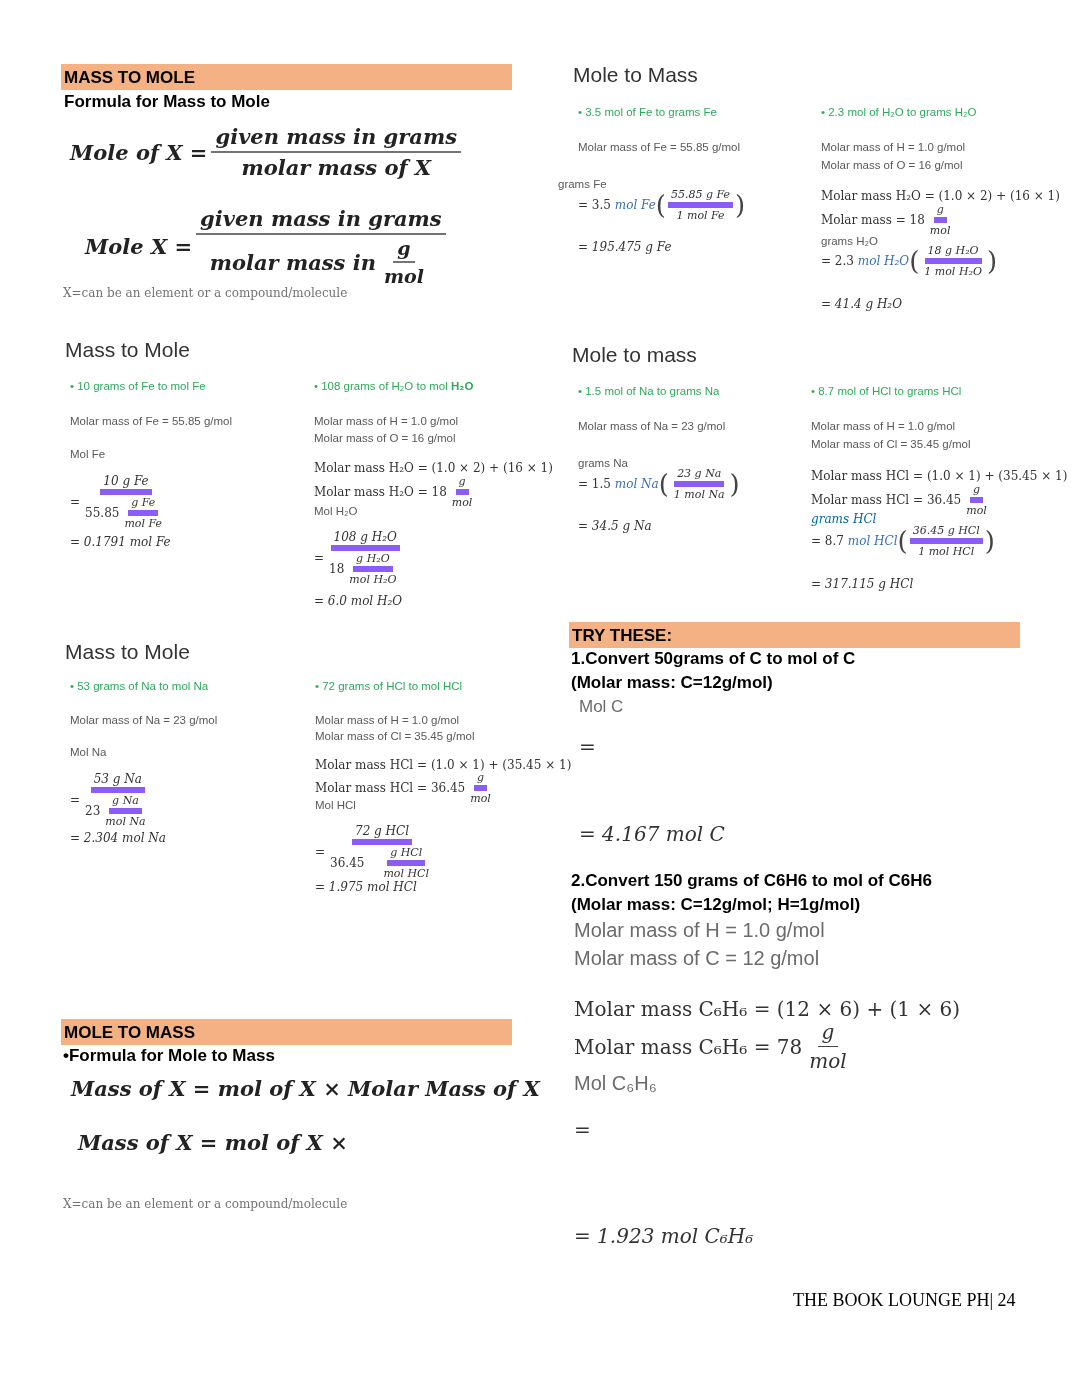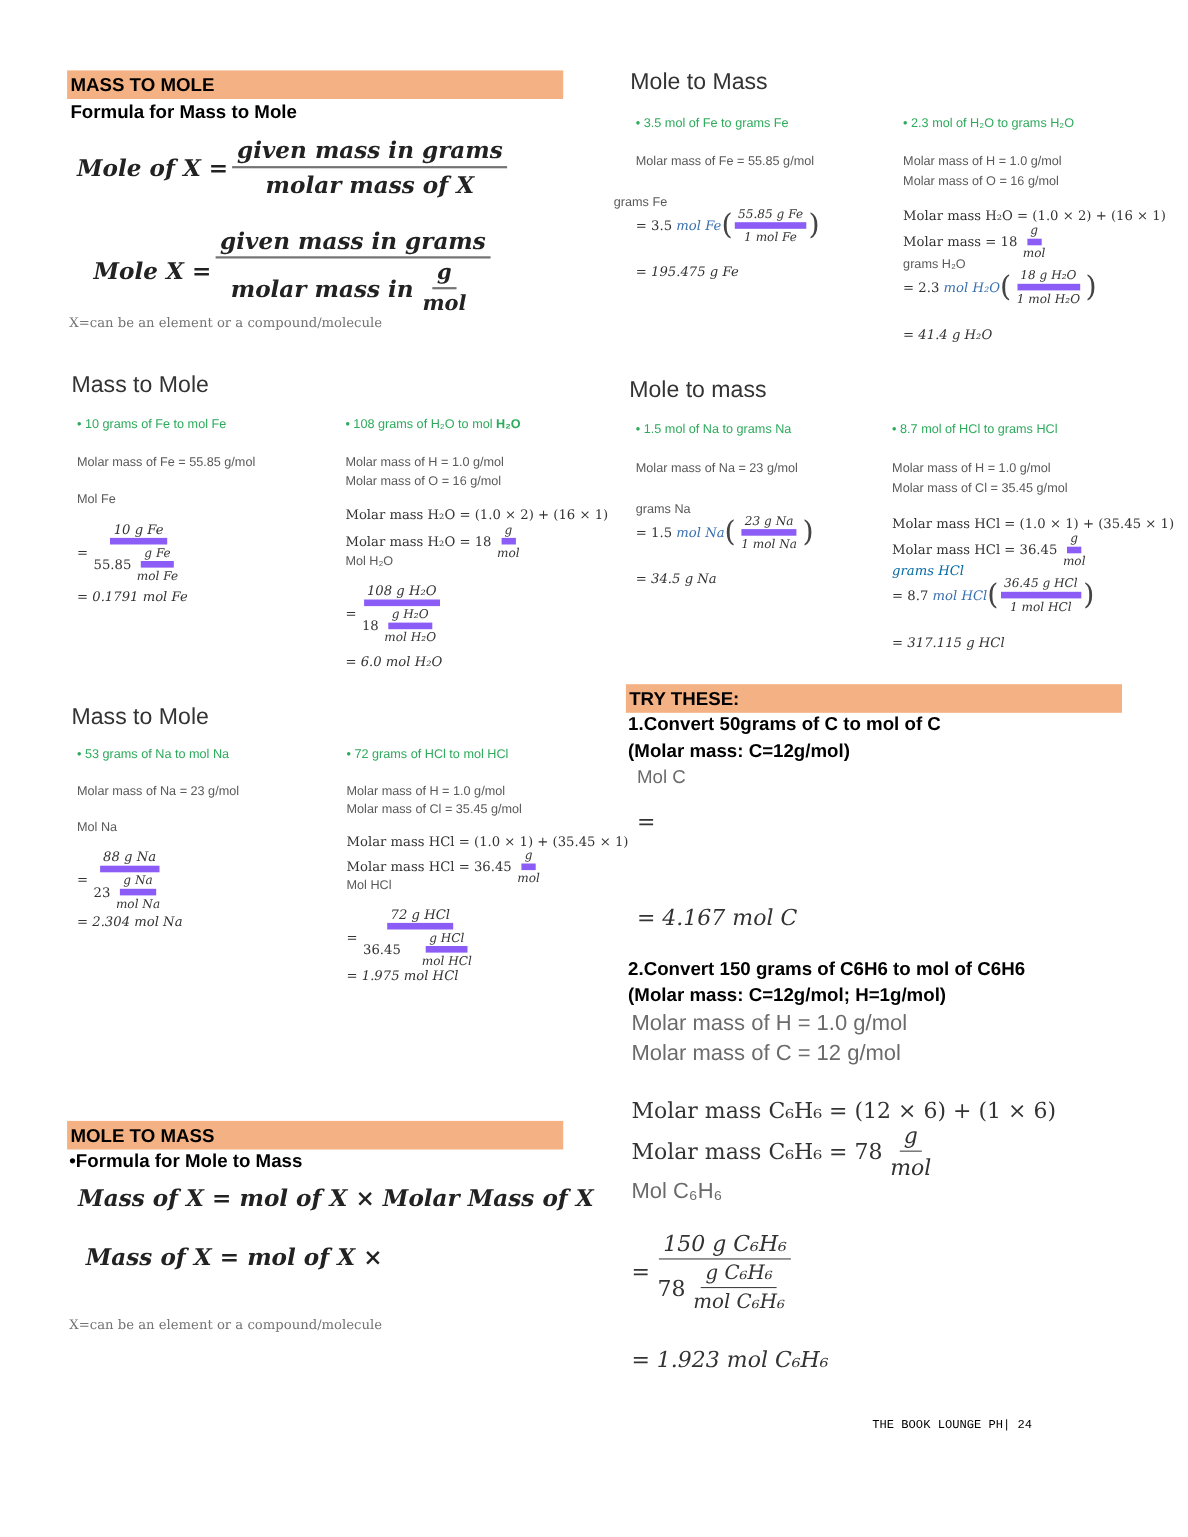--- a/index.html
+++ b/index.html
@@ -23,21 +23,21 @@
   .sfrac .den { padding: 1px 3px 0 3px; }
   .paren { font-size: 26px; font-style: normal; font-weight: 200; line-height: 1; color: #444; }
   .strike { color: #3a70b0; }
 
   .big-gray { position: absolute; font-family: "Liberation Sans", sans-serif; font-size: 20px; color: #6b6b6b; white-space: nowrap; line-height: 29px; }
   .big-eq { position: absolute; font-family: "DejaVu Serif", serif; font-size: 20px; color: #333; white-space: nowrap; display: flex; align-items: center; }
   .big-eq i { font-style: italic; }
   .bfrac { display: inline-flex; flex-direction: column; align-items: center; vertical-align: middle; margin: 0 3px; }
   .bfrac .num { padding: 0 4px 2px 4px; border-bottom: 1.5px solid #444; }
   .bfrac .den { padding: 2px 4px 0 4px; }
-  .footer { position: absolute; font-family: Liberation Mono, monospace; font-size: 11px; color: #000; white-space: nowrap; }
+  .footer { position: absolute; font-family: Liberation Serif, serif; font-size: 18px; color: #000; white-space: nowrap; }
 </style>
 </head>
 <body>
 
 <div class="banner" style="left:61px; top:64px; width:451px;">MASS TO MOLE</div>
 <div class="subhead" style="left:64px; top:92px;">Formula for Mass to Mole</div>
 
 <div class="bigmath" style="left:70px; top:124px;">
   <span>Mole of X =</span>
   <span class="frac">
@@ -207,21 +207,21 @@
   </div>
 
 <div class="slide-title" style="left:65px; top:640px;">Mass to Mole</div>
 
 <div class="bullet" style="left:70px; top:680px;">• 53 grams of Na to mol Na</div>
 <div class="gray" style="left:70px; top:712px;">Molar mass of Na = 23 g/mol</div>
 <div class="gray" style="left:70px; top:744px;">Mol Na</div>
 <div class="eq" style="left:70px; top:772px;">
   <span>=</span>
   <span class="sfrac" style="font-size:12px;">
-    <i class="num">88 g Na</i>
+    <i class="num">53 g Na</i>
     <span class="den" style="display:flex;align-items:center;">
       <span>23</span>
       <span class="sfrac">
         <i class="num">g Na</i>
         <i class="den">mol Na</i>
       </span>
     </span>
   </span>
 </div>
 <div class="eq" style="left:70px; top:831px;">
@@ -284,28 +284,18 @@
 <div class="big-eq" style="left:574px; top:1020px;">
   <span>Molar mass C₆H₆ = 78</span>
   <span class="bfrac">
     <i class="num">g</i>
     <i class="den">mol</i>
   </span>
 </div>
 <div class="big-gray" style="left:574px; top:1069px;">Mol C₆H₆</div>
 <div class="big-eq" style="left:574px; top:1118px;">
   <span>=</span>
-  <span class="bfrac">
-    <i class="num">150 g C₆H₆</i>
-    <span class="den" style="display:flex;align-items:center;">
-      <span>78</span>
-      <span class="bfrac" style="font-size:18px;">
-        <i class="num">g C₆H₆</i>
-        <i class="den">mol C₆H₆</i>
-      </span>
-    </span>
-  </span>
 </div>
 <div class="big-eq" style="left:574px; top:1224px;">
     <i>= 1.923 mol C₆H₆</i>
   </div>
 
 <div class="footer" style="left:793px; top:1290px;">THE BOOK LOUNGE PH| 24</div>
 
 </body></html>

